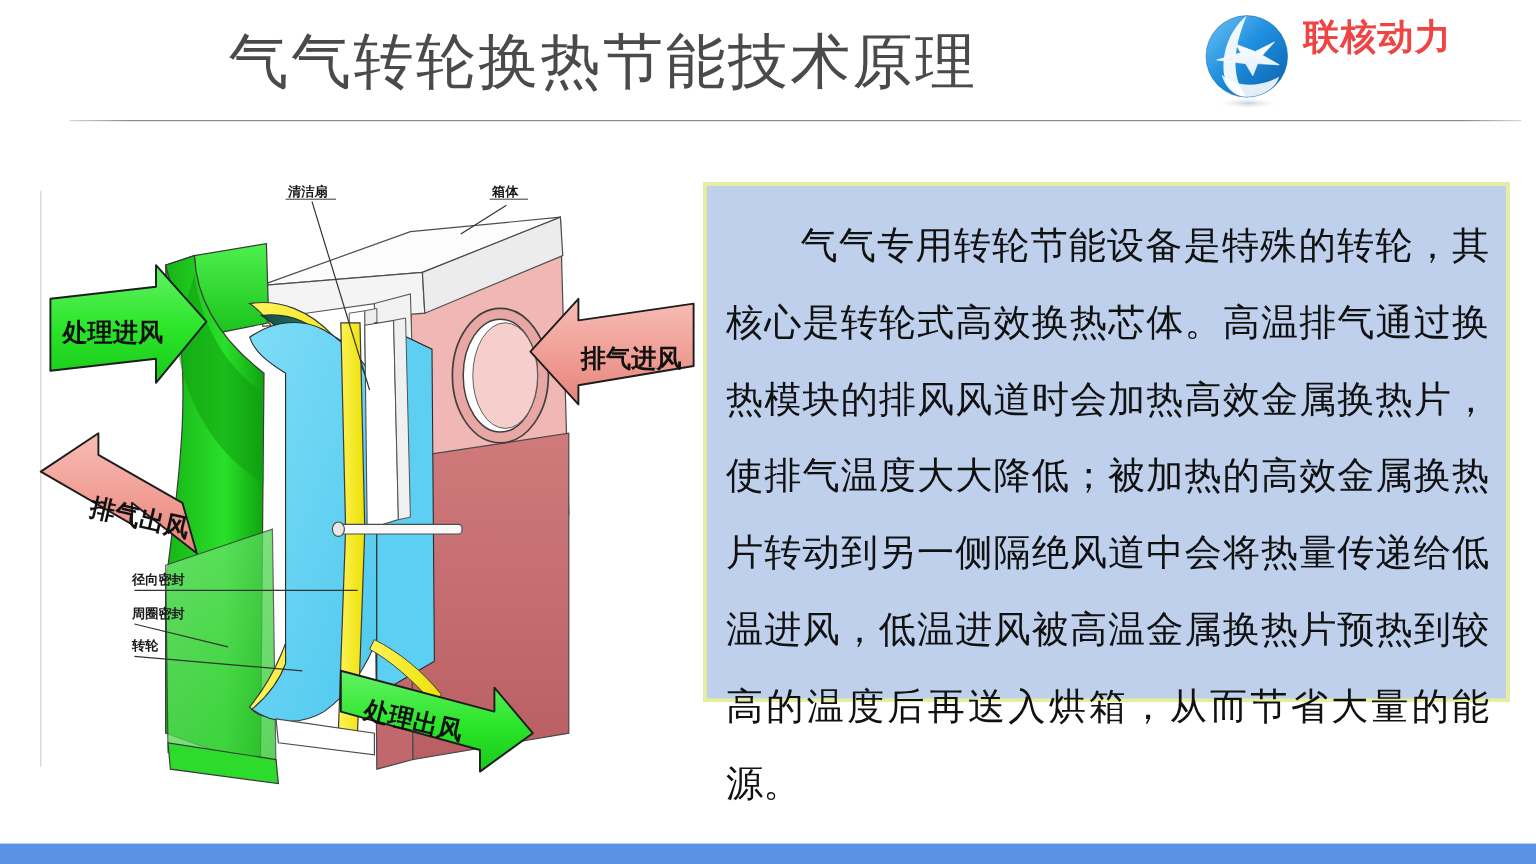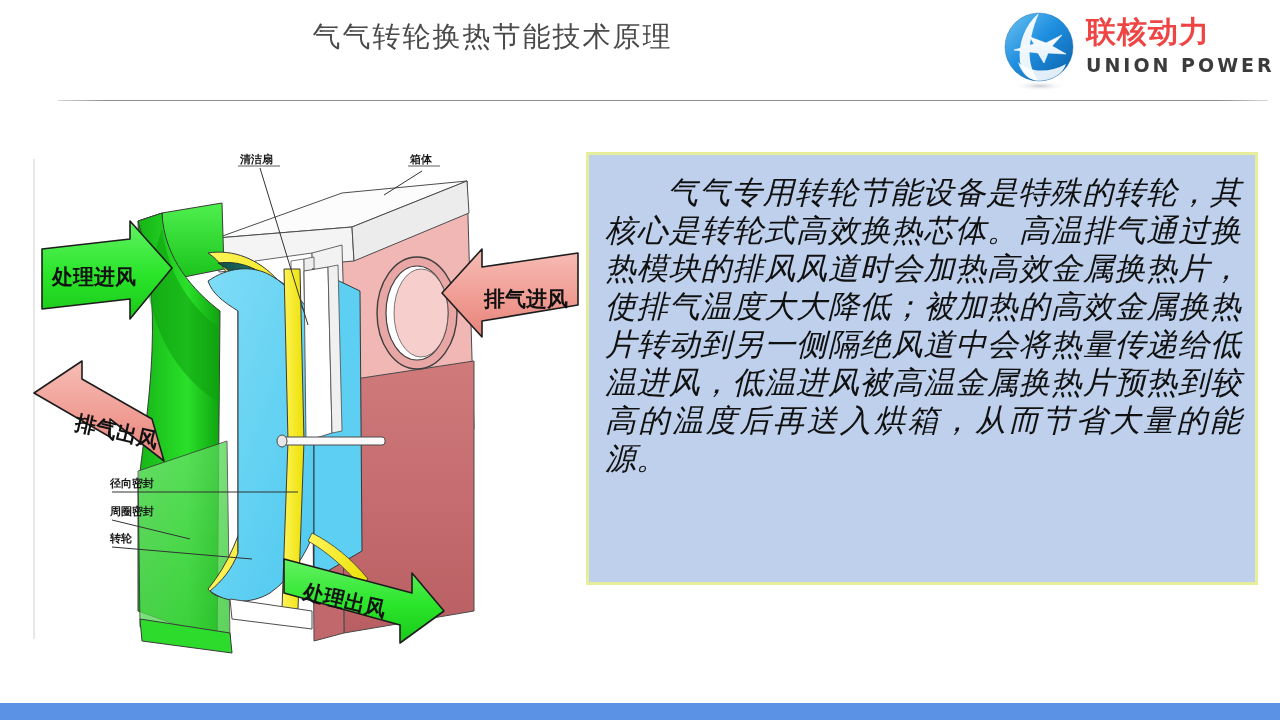--- a/index.html
+++ b/index.html
@@ -8,23 +8,23 @@
     background:#ffffff;
     font-family:"DejaVu Sans","Liberation Sans",sans-serif;
     overflow:hidden;
     position:relative;
   }
   .slide{position:absolute;inset:0;background:#fff;}
 
   
   .header{position:absolute;left:0;top:0;width:1280px;height:102px;}
   .title{
-    position:absolute;left:0;top:18px;width:985px;
+    position:absolute;left:10px;top:18px;width:985px;
     text-align:center;
-    font-size:28px;
+    font-size:50px;
     color:#4a4a4a;
     letter-spacing:2px;
     font-family:"DejaVu Sans","Liberation Sans",sans-serif;
     white-space:nowrap;
   }
   .header-rule{
     position:absolute;left:58px;top:100px;width:1210px;height:1px;
     background:linear-gradient(to right,#d6d6d6 0%,#8d8d8d 4%,#8d8d8d 96%,#d8d8d8 100%);
   }
 
@@ -51,27 +51,26 @@
   .textbox{
     position:absolute;left:586px;top:152px;width:672px;height:433px;
     background:#bed0ec;
     border:3px solid #e6ee9b;
     box-sizing:border-box;
     padding:18px 14px 10px 16px;
   }
   .textbox p{
     margin:0;
     font-size:31px;
-    line-height:38px;
+    line-height:64px;
     color:#111111;
     text-indent:62px;
     text-align:justify;
     font-family:"DejaVu Sans","Liberation Sans",sans-serif;
     letter-spacing:0px;
-    font-style:italic;
   }
 
   
   .footer-bar{position:absolute;left:0;top:703px;width:1280px;height:17px;background:#5b92e5;}
 </style>
 </head>
 <body>
 
 <div class="slide">
 
@@ -100,21 +99,20 @@
           <ellipse cx="40" cy="76" rx="27" ry="5" fill="url(#shadow)"></ellipse>
           <circle cx="39" cy="37" r="34" fill="url(#sph)"></circle>
           <path d="M39 3 C24 16 18 34 20 52 C22 64 30 70 39 71 C28 58 25 36 39 3 Z" fill="#ffffff" opacity="0.92"></path>
           <path d="M18 52 C28 62 48 64 66 54 C63 64 52 71 40 71 C29 71 21 63 18 52 Z" fill="#ffffff" opacity="0.88"></path>
           <path d="M14 40 L34 34 L30 27 L46 33 L62 25 L52 36 L66 44 L48 43 L44 53 L38 43 Z" fill="url(#swoosh)" stroke="#ffffff" stroke-width="0.6"></path>
           <circle cx="39" cy="37" r="34" fill="none" stroke="#0b5fa6" stroke-width="0.8" opacity="0.5"></circle>
         </svg>
       </div>
       <div class="logo-text">
         <div class="logo-cn">联核动力</div>
-        <div class="logo-en">UNION POWER</div>
       </div>
     </div>
   </div>
 
   <div class="diagram-wrap">
     <svg width="570" height="520" viewBox="0 0 570 520">
       <defs>
         <linearGradient id="grnDuct" x1="0" y1="0" x2="1" y2="0">
           <stop offset="0%" stop-color="#16b416"></stop>
           <stop offset="60%" stop-color="#2ae02a"></stop>

